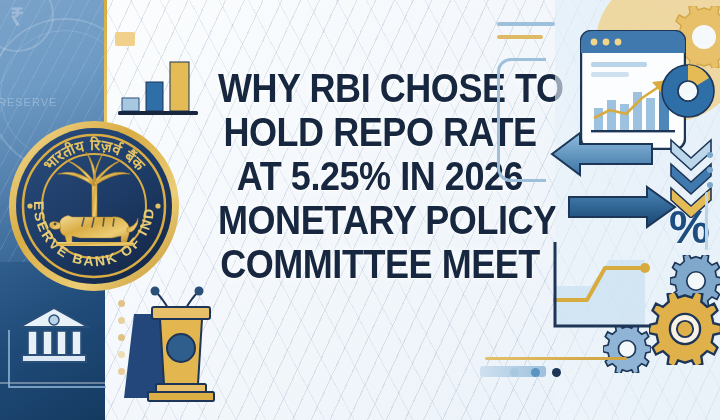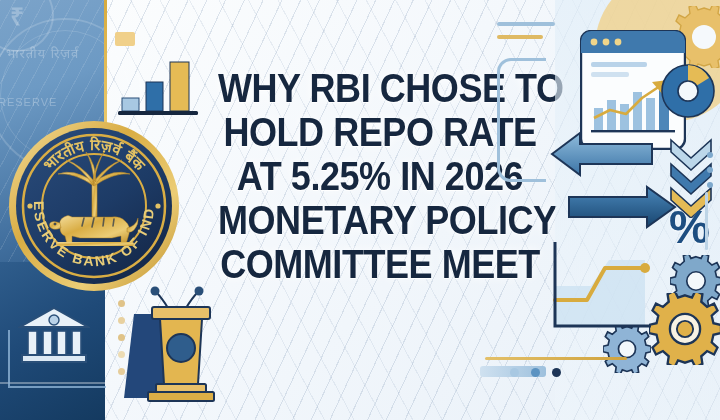--- a/index.html
+++ b/index.html
@@ -105,21 +105,20 @@
 
   <div class="stripes"></div>
   <div class="stripes b"></div>
 
   <div class="leftpanel">
     <div class="pstripes"></div>
     <div class="wm-coin">
       <span>₹</span>
     </div>
     <div class="wm-seal"></div>
-    <div class="wm-txt" style="left:6px;top:44px;">भारतीय रिज़र्व</div>
     <div class="wm-txt" style="left:-2px;top:96px;font-size:11px;">RESERVE</div>
   </div>
   <div class="leftpanel-bottom"></div>
   <div class="panel-gold"></div>
   <div class="panel-div"></div>
 
   <svg class="bank-ico" viewBox="0 0 72 62">
     <polygon points="36,3 70,22 2,22" fill="#e8f1f8" stroke="#2a4f78" stroke-width="2"></polygon>
     <circle cx="36" cy="15" r="5" fill="#b9d2e8" stroke="#2a4f78" stroke-width="1.4"></circle>
     <g fill="#e8f1f8" stroke="#2a4f78" stroke-width="1.6">

